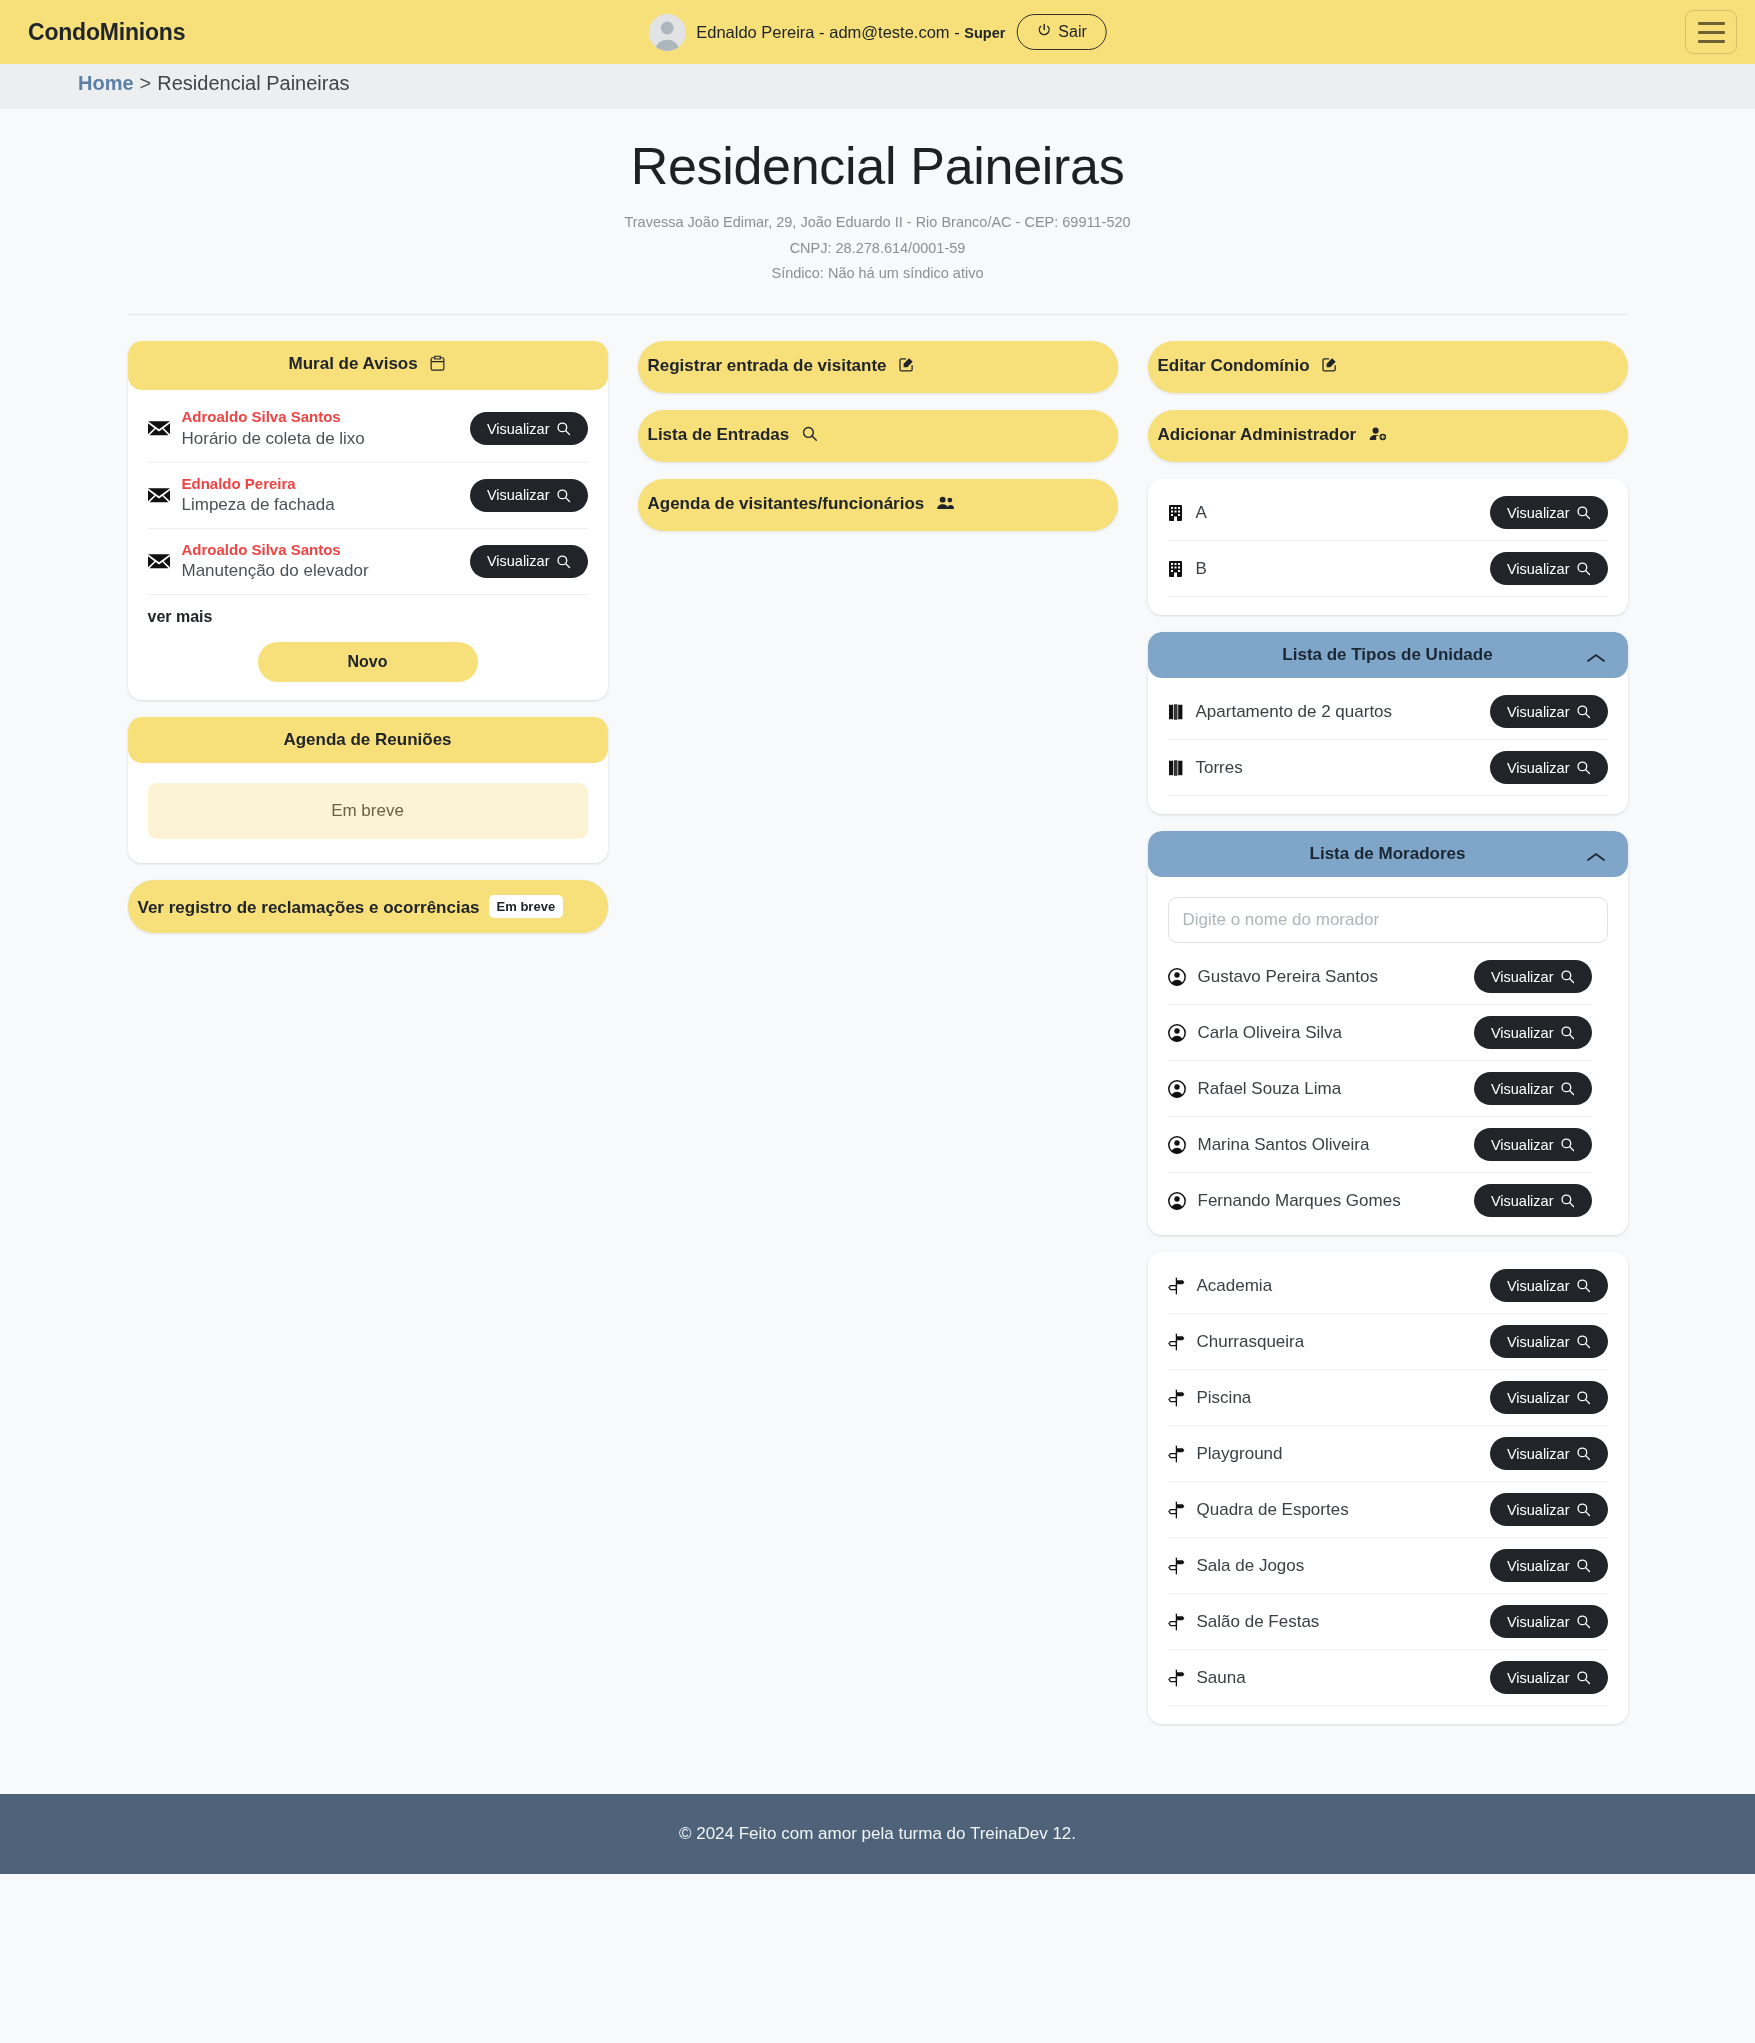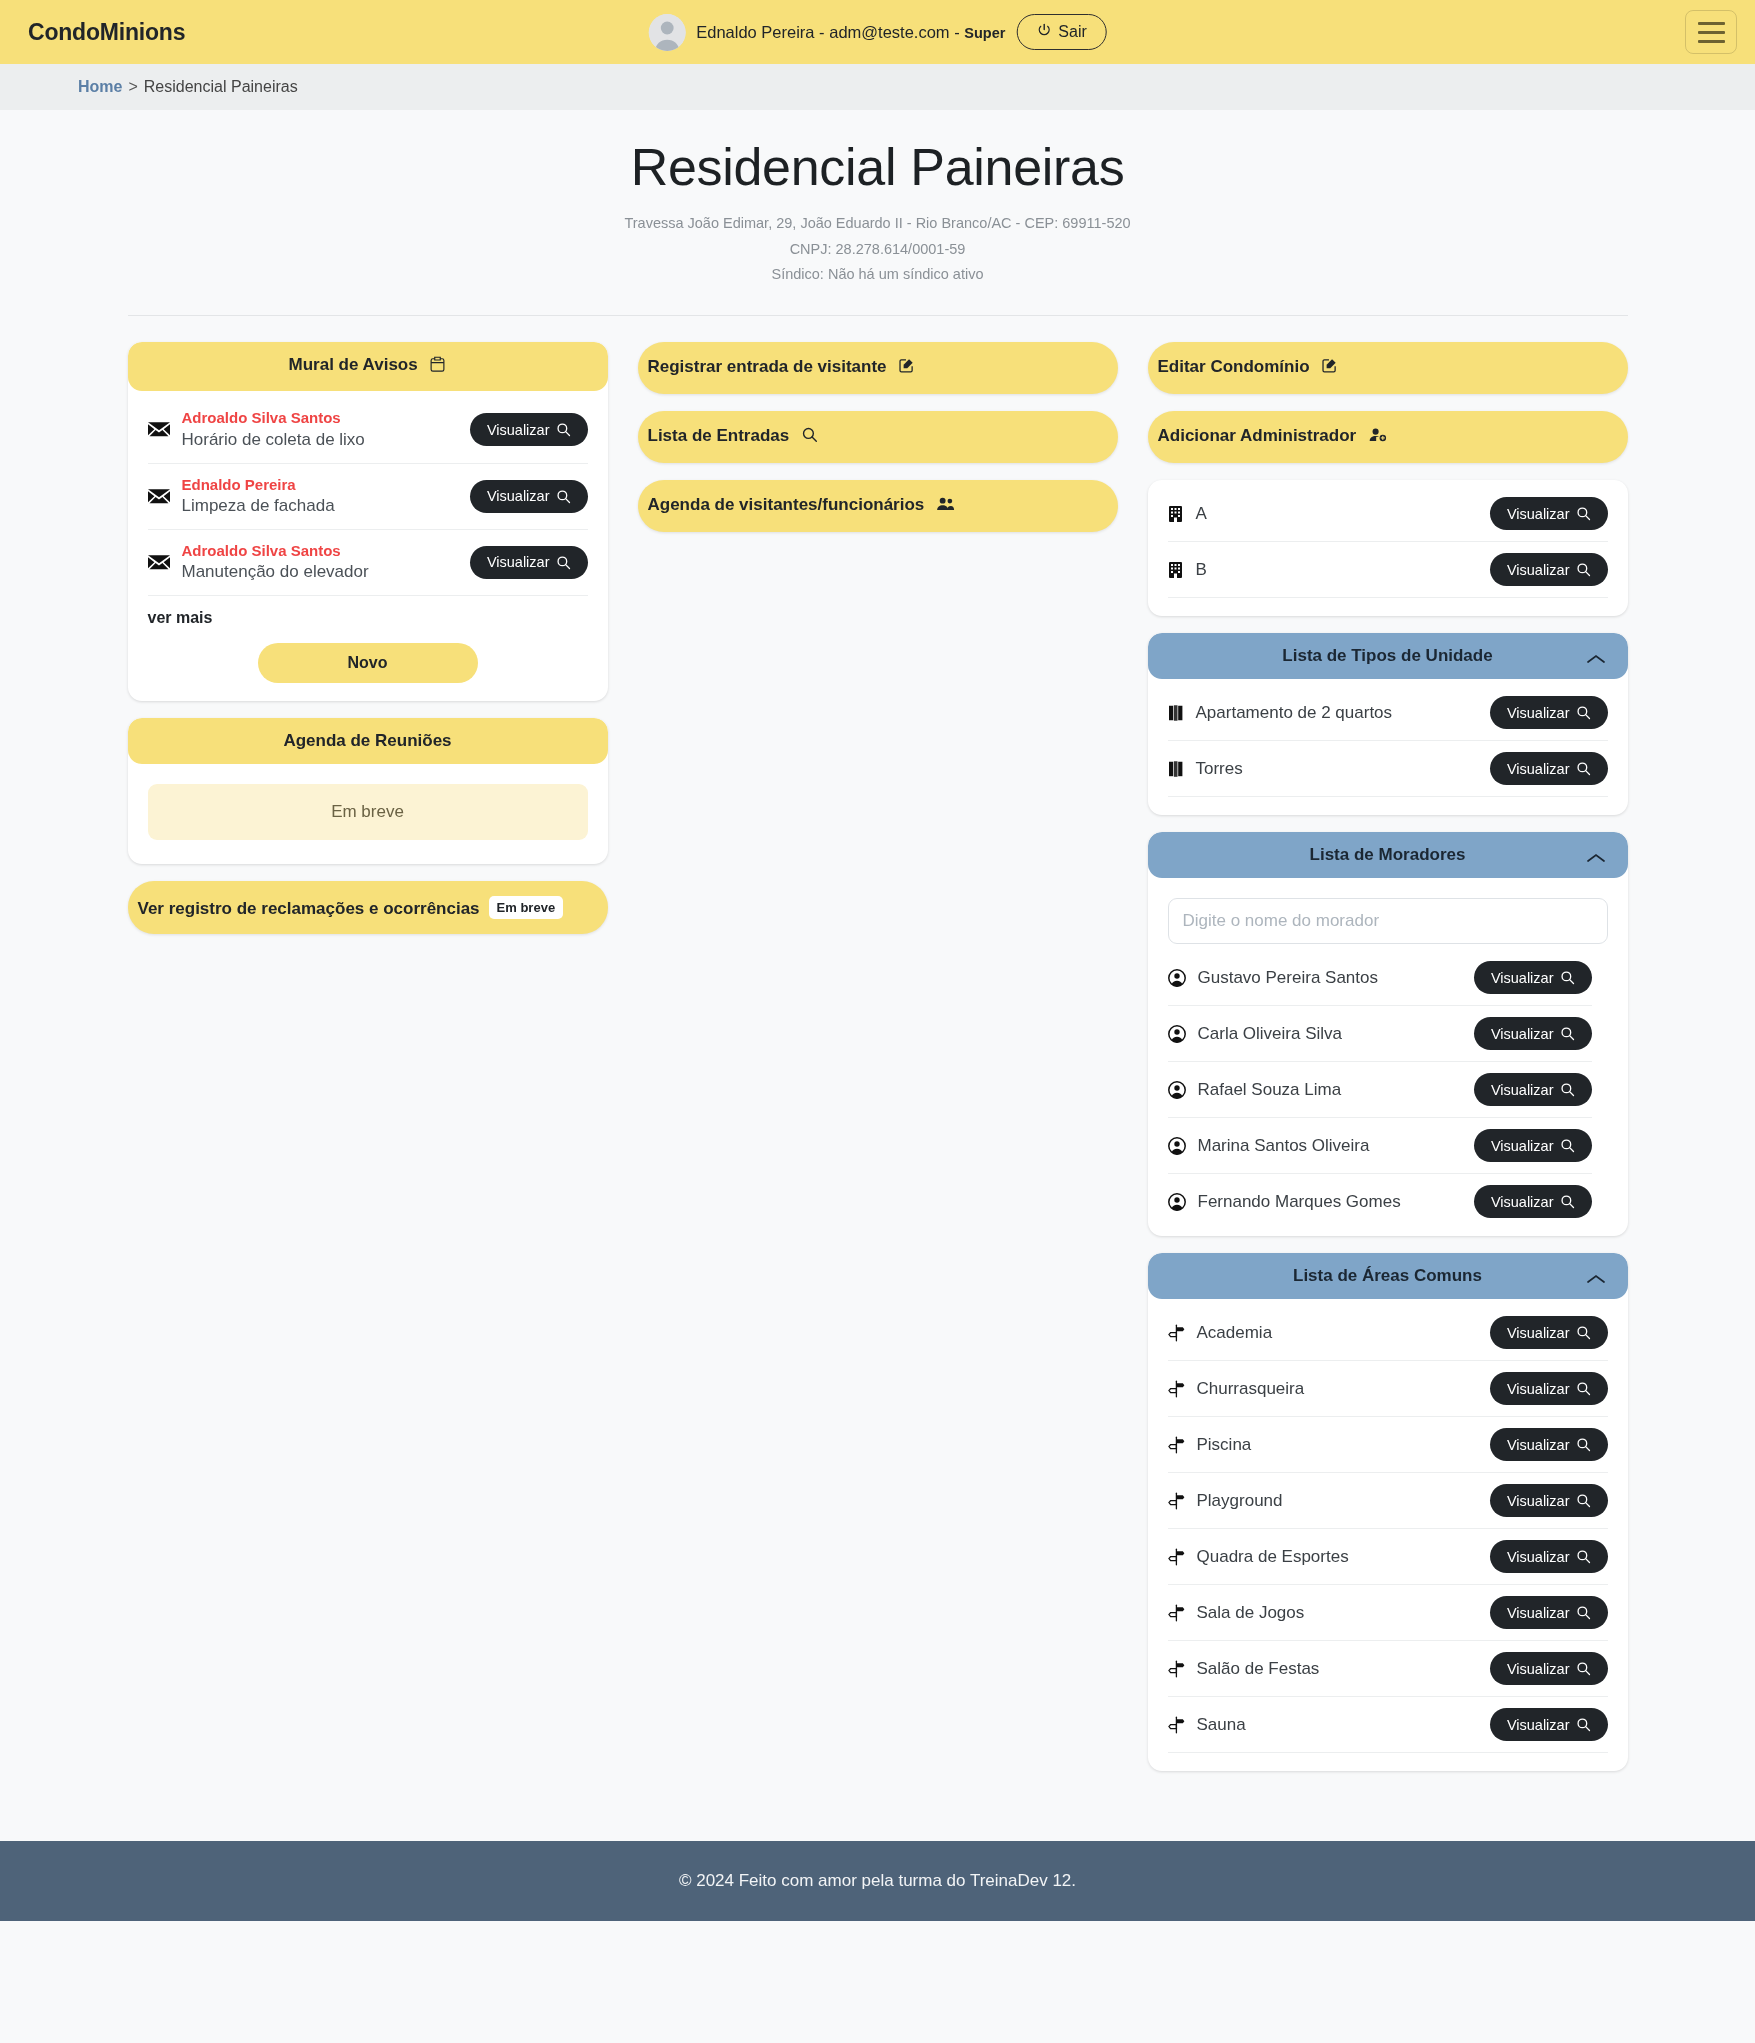--- a/index.html
+++ b/index.html
@@ -80,22 +80,22 @@
   .hamburger span {
     display: block;
     width: 27px; height: 3px;
     background: #6d6231;
     border-radius: 1px;
   }
 
   
   .breadcrumb-bar {
     background: #eceeef;
-    padding: 14px 0 14px 78px;
-    font-size: 16px;
+    padding: 8px 0 14px 78px;
+    font-size: 20px;
   }
   .breadcrumb-bar a {
     color: #5b7fa6;
     font-weight: 700;
     text-decoration: none;
   }
   .breadcrumb-sep { color: #555; margin: 0 6px; }
   .breadcrumb-cur { color: #444; }
 
   
@@ -721,28 +721,20 @@
                     </svg>
                   </span>
                 </button>
               </div>
             </div>
         </div>
       </div>
     </div>
 
     <div class="card">
-      <div class="card-head blue">
-        <span>Lista de Áreas Comuns</span>
-        <span class="chev">
-          <svg width="20" height="12" viewBox="0 0 20 12" fill="none" stroke="#1b2733" stroke-width="1.7" stroke-linecap="round">
-              <path d="M2 9l8-6 8 6"></path>
-            </svg>
-        </span>
-      </div>
       <div class="card-body">
         <div id="area-rows">
             <div class="row">
               <span class="row-icon">
                 <svg width="17" height="18" viewBox="0 0 17 18" fill="none" stroke="#111" stroke-width="1.3">
                   <path d="M8.4 1.2v15.6" stroke-linecap="round"></path>
                   <path d="M8.4 3.2h6.4l1.6 2-1.6 2H8.4z" fill="#111" stroke="none"></path>
                   <path d="M8.4 8.6H2.6L1 10.6l1.6 2h5.8z" fill="none"></path>
                 </svg>
               </span>

